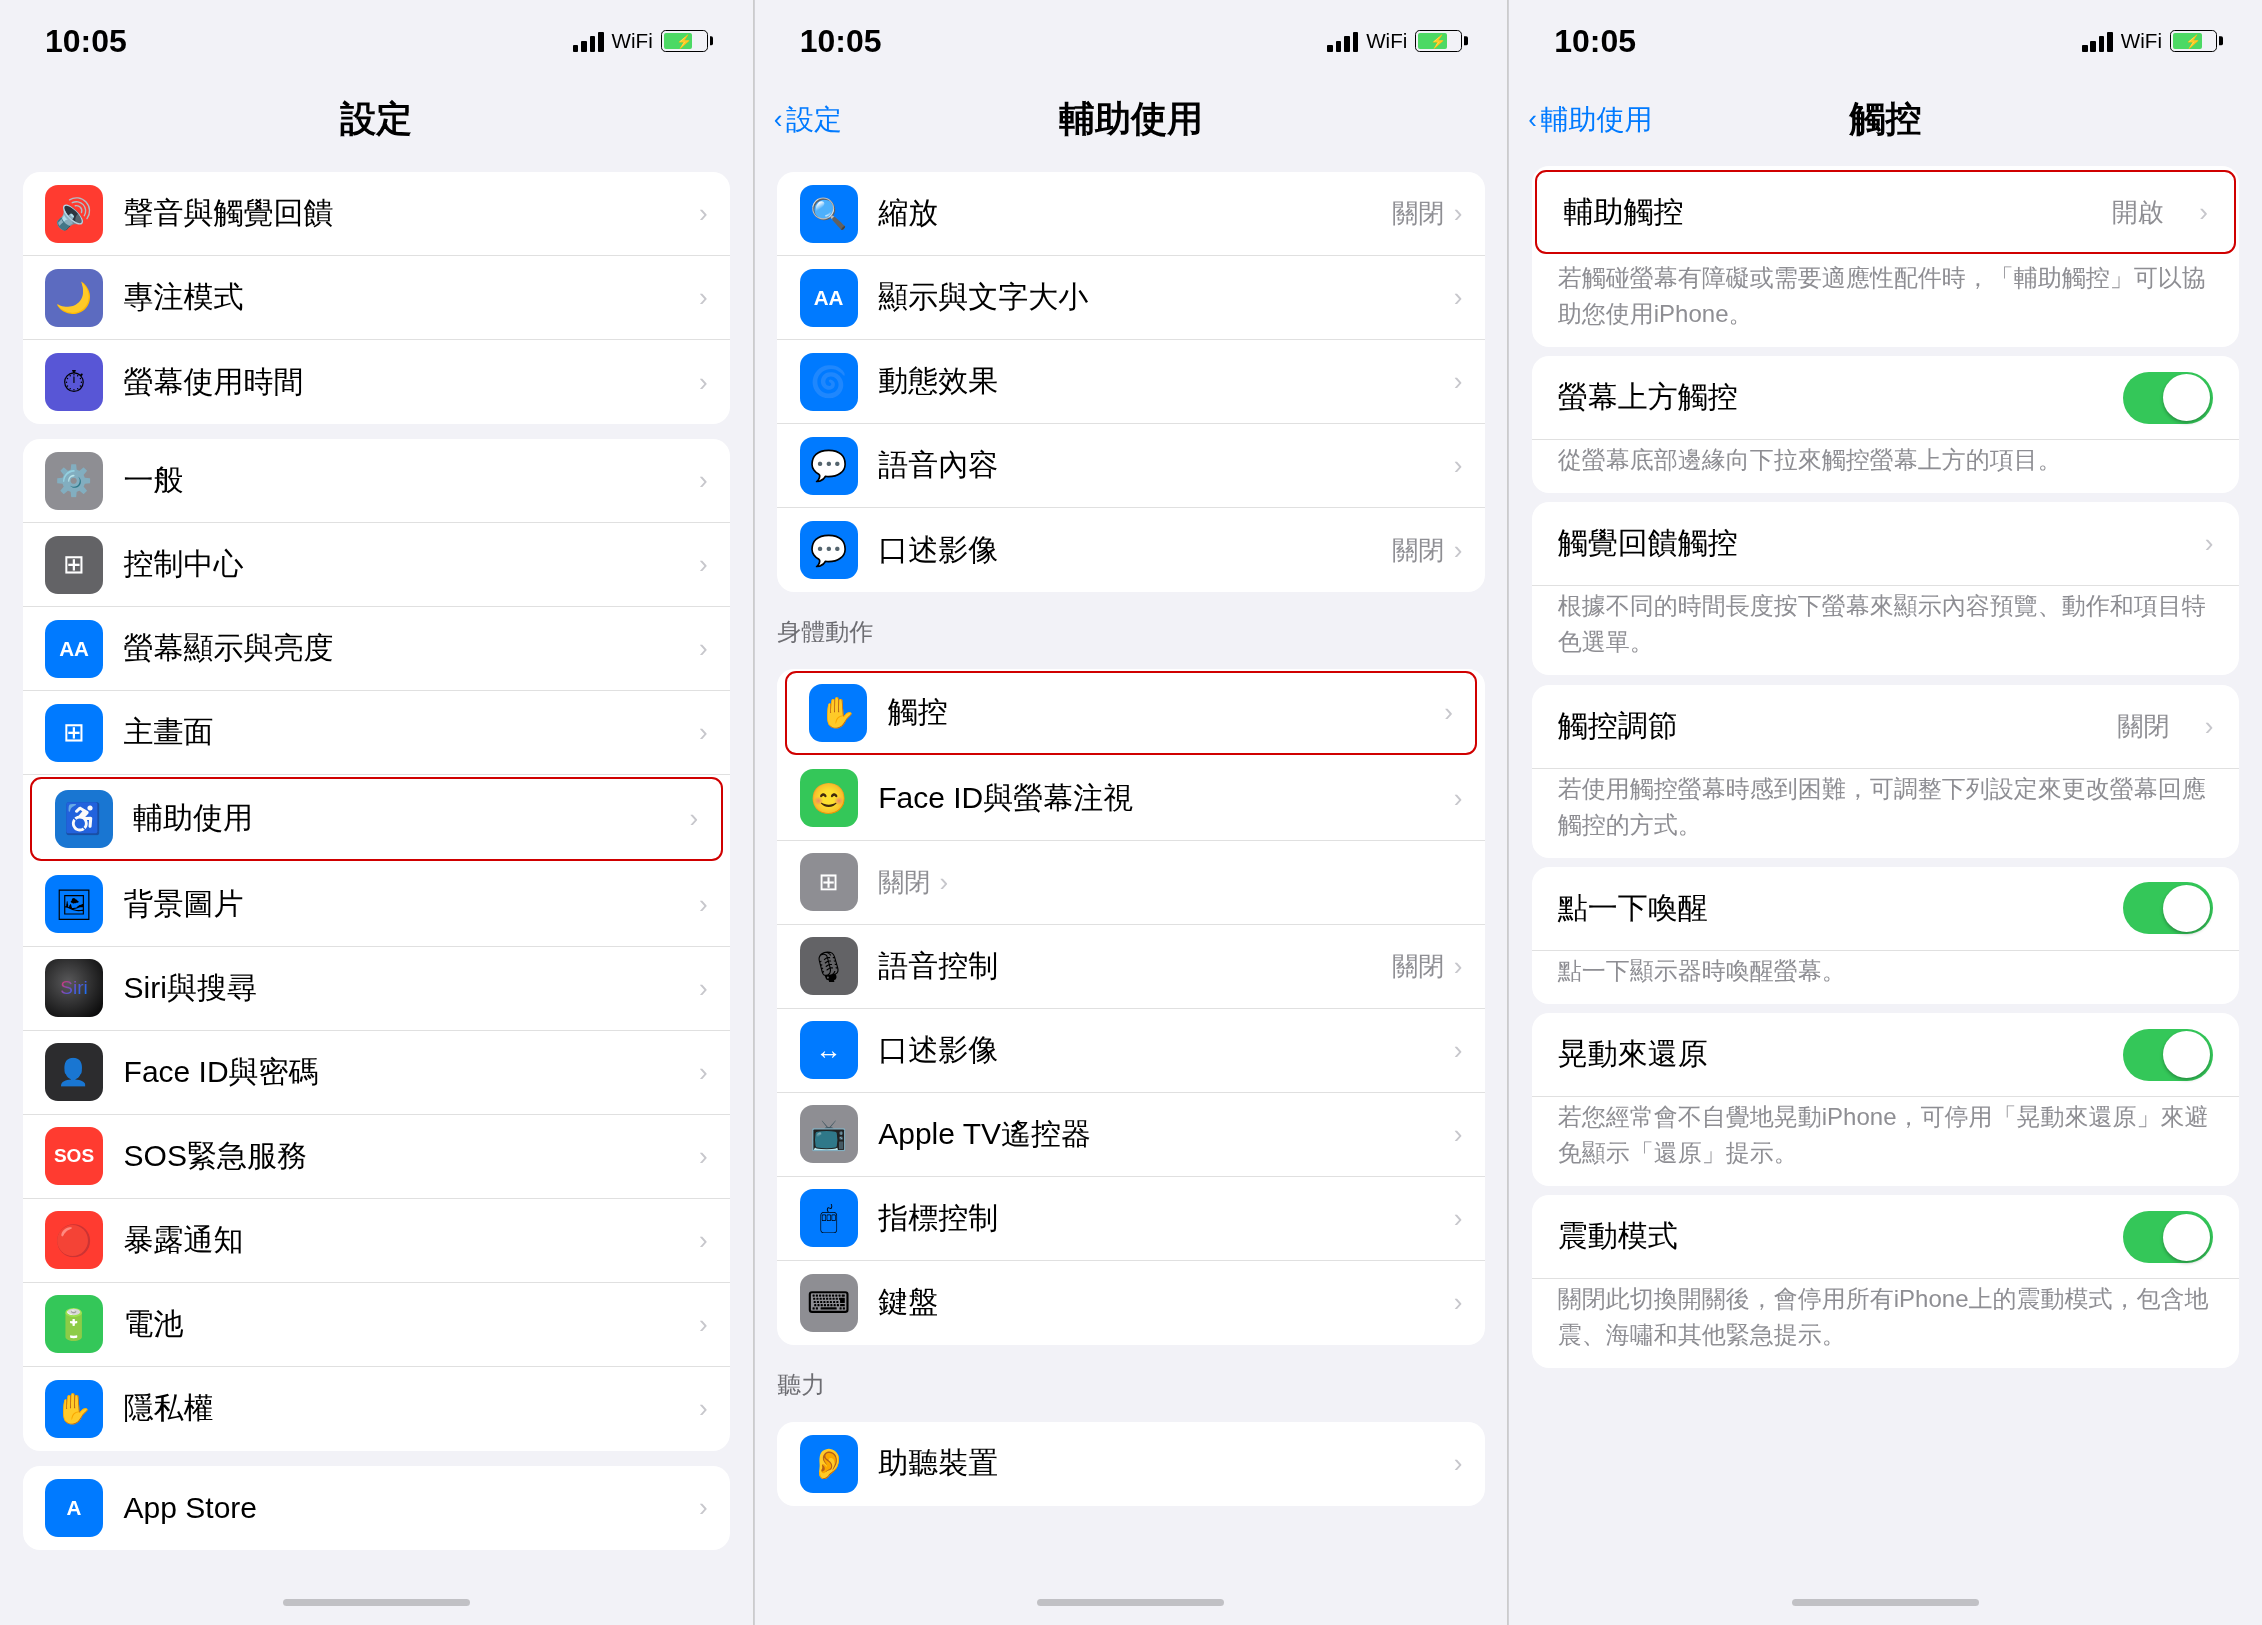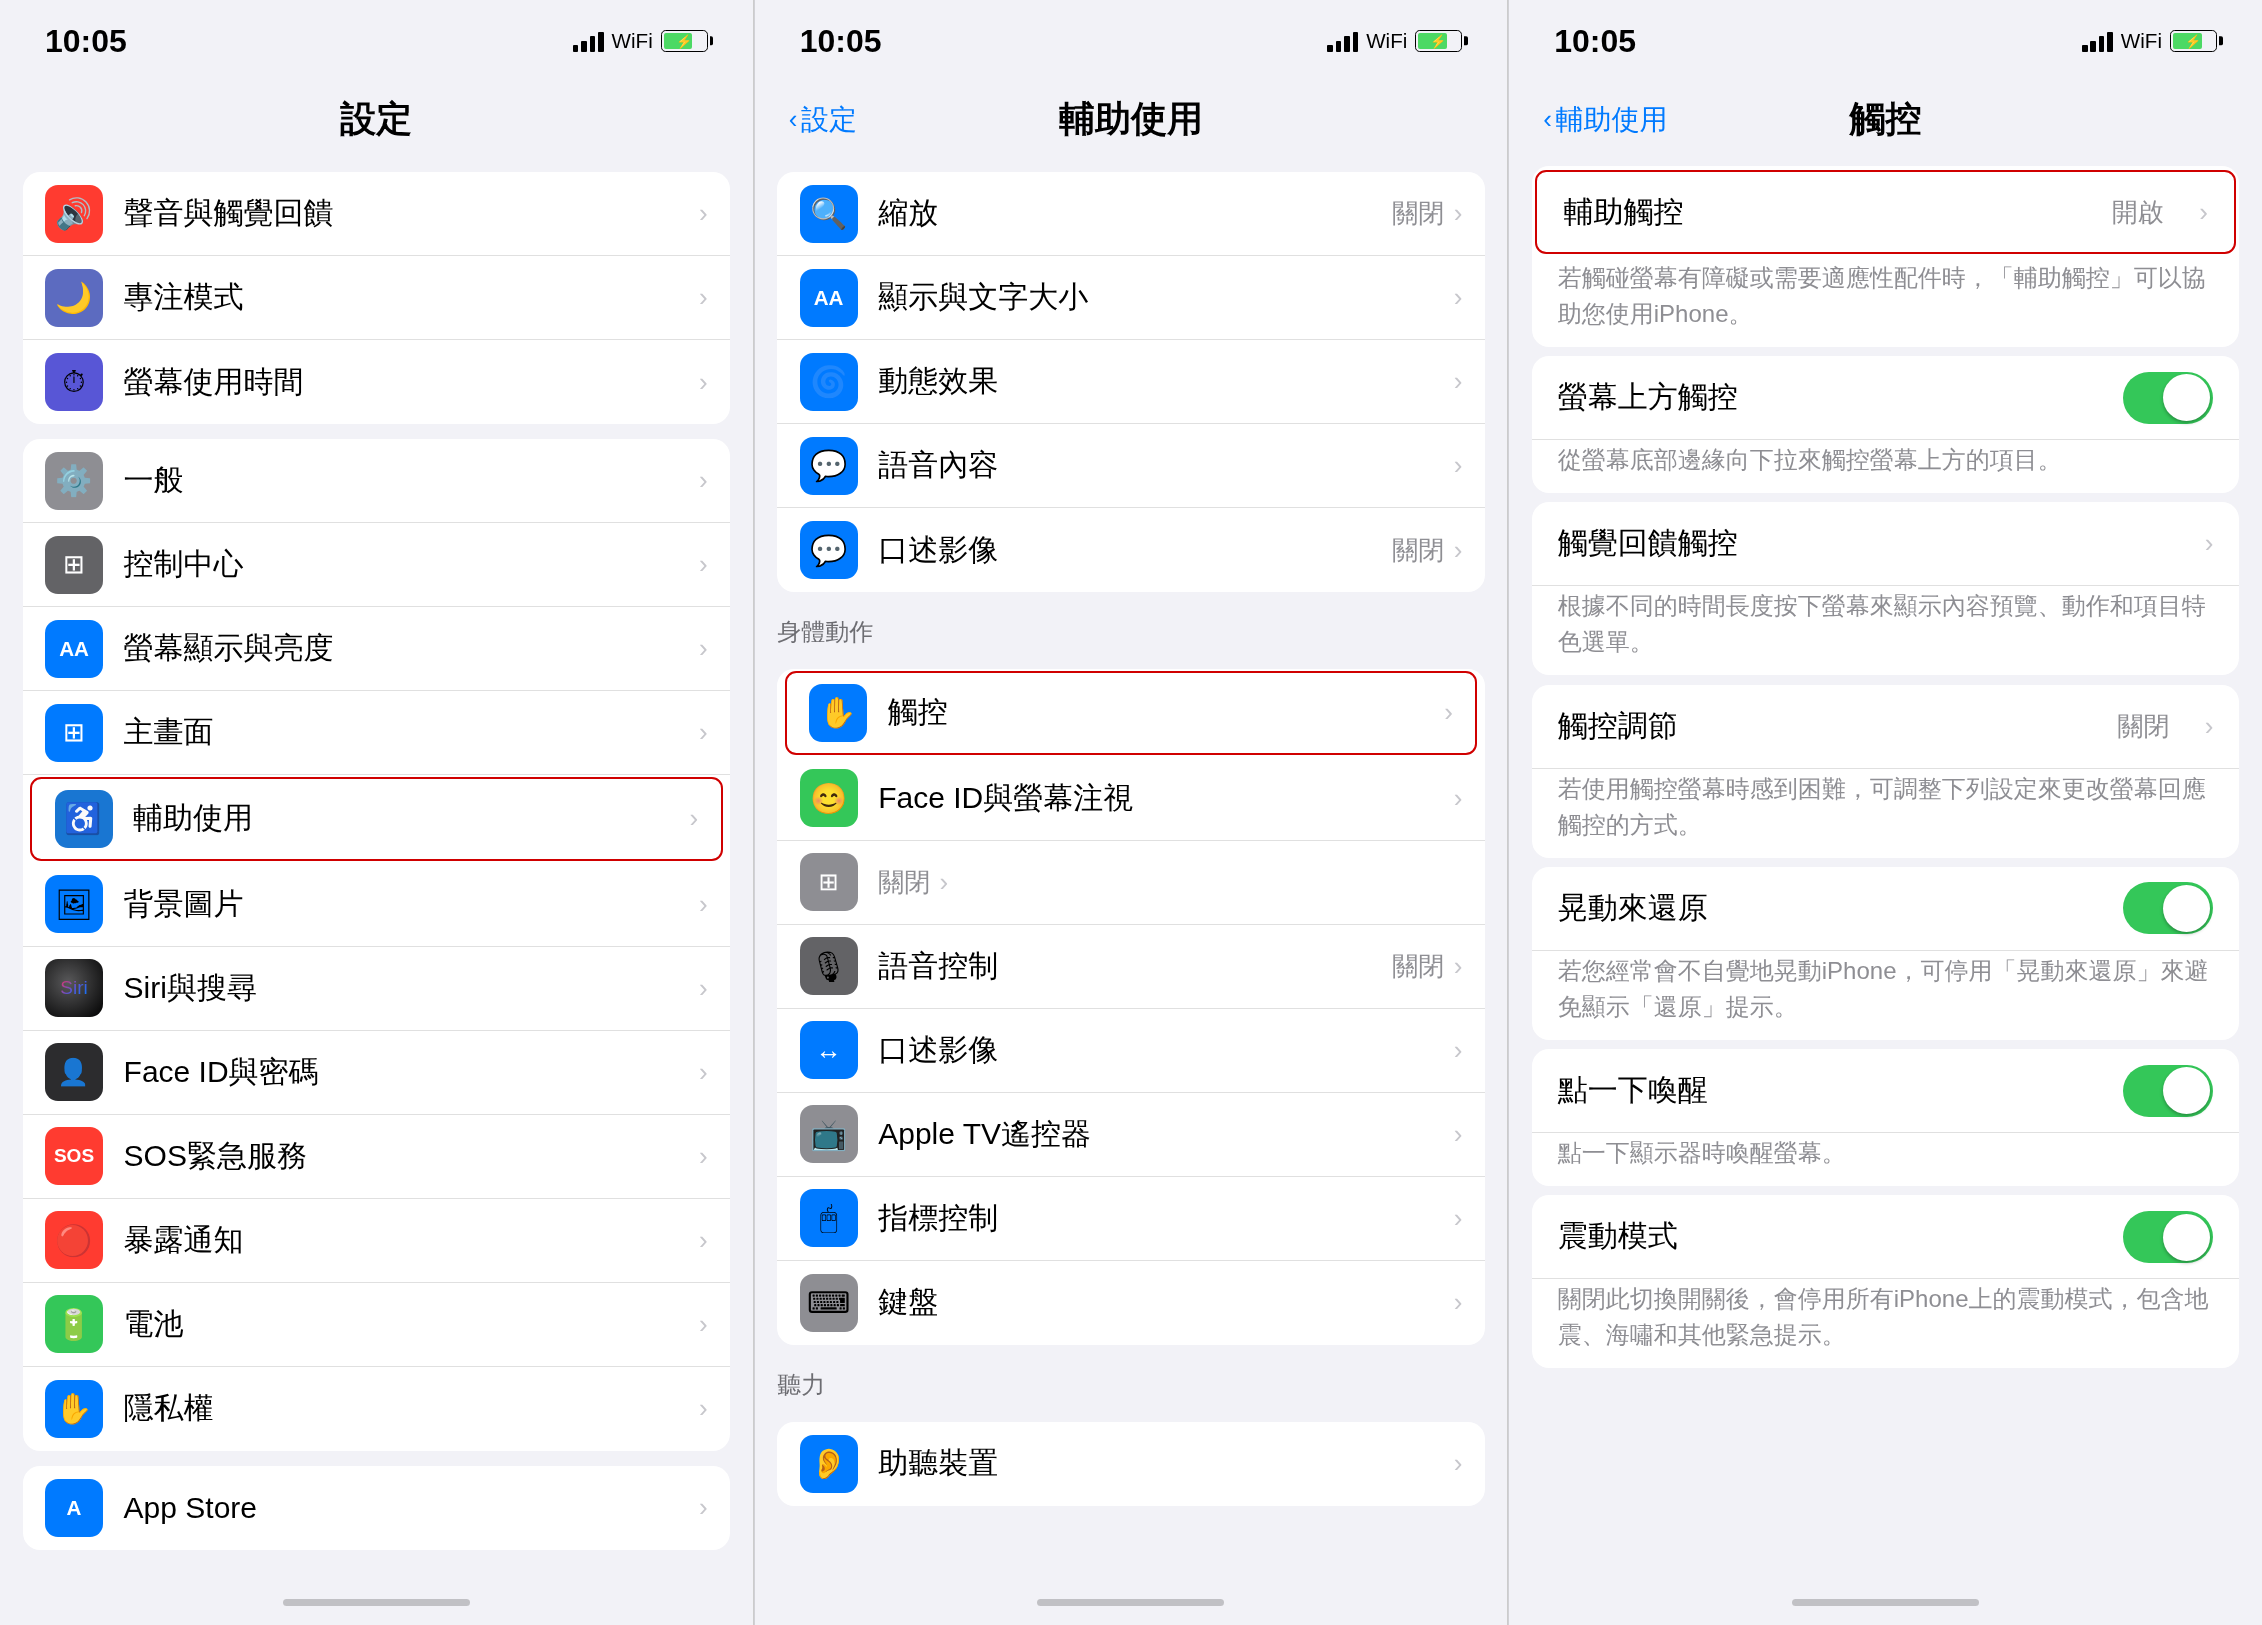--- a/index.html
+++ b/index.html
@@ -92,21 +92,21 @@
       font-size: 13px;
       color: #000;
     }
 
     
     .page-title-bar {
       height: 75px;
       display: flex;
       align-items: center;
       justify-content: center;
-      padding: 0 34px;
+      padding: 0 19px;
       flex-shrink: 0;
     }
     .page-title {
       font-size: 36px;
       font-weight: 700;
       color: #000;
     }
     .page-title-with-back {
       display: flex;
       align-items: center;
@@ -690,36 +690,36 @@
       <div class="touch-row">
         <span class="touch-row-label">觸控調節</span>
         <span class="touch-row-value">關閉</span>
         <span class="chevron-right">›</span>
       </div>
       <div class="touch-row-desc">若使用觸控螢幕時感到困難，可調整下列設定來更改螢幕回應觸控的方式。</div>
     </div>
 
     <div class="touch-section">
       <div class="touch-row">
+        <span class="touch-row-label">點一下喚醒</span>
+        <div class="toggle on">
+          <div class="toggle-knob"></div>
+        </div>
+      </div>
+      <div class="touch-row-desc">點一下顯示器時喚醒螢幕。</div>
+    </div>
+
+    <div class="touch-section">
+      <div class="touch-row">
         <span class="touch-row-label">晃動來還原</span>
         <div class="toggle on">
           <div class="toggle-knob"></div>
         </div>
       </div>
       <div class="touch-row-desc">若您經常會不自覺地晃動iPhone，可停用「晃動來還原」來避免顯示「還原」提示。</div>
-    </div>
-
-    <div class="touch-section">
-      <div class="touch-row">
-        <span class="touch-row-label">點一下喚醒</span>
-        <div class="toggle on">
-          <div class="toggle-knob"></div>
-        </div>
-      </div>
-      <div class="touch-row-desc">點一下顯示器時喚醒螢幕。</div>
     </div>
 
     <div class="touch-section">
       <div class="touch-row">
         <span class="touch-row-label">震動模式</span>
         <div class="toggle on">
           <div class="toggle-knob"></div>
         </div>
       </div>
       <div class="touch-row-desc">關閉此切換開關後，會停用所有iPhone上的震動模式，包含地震、海嘯和其他緊急提示。</div>

